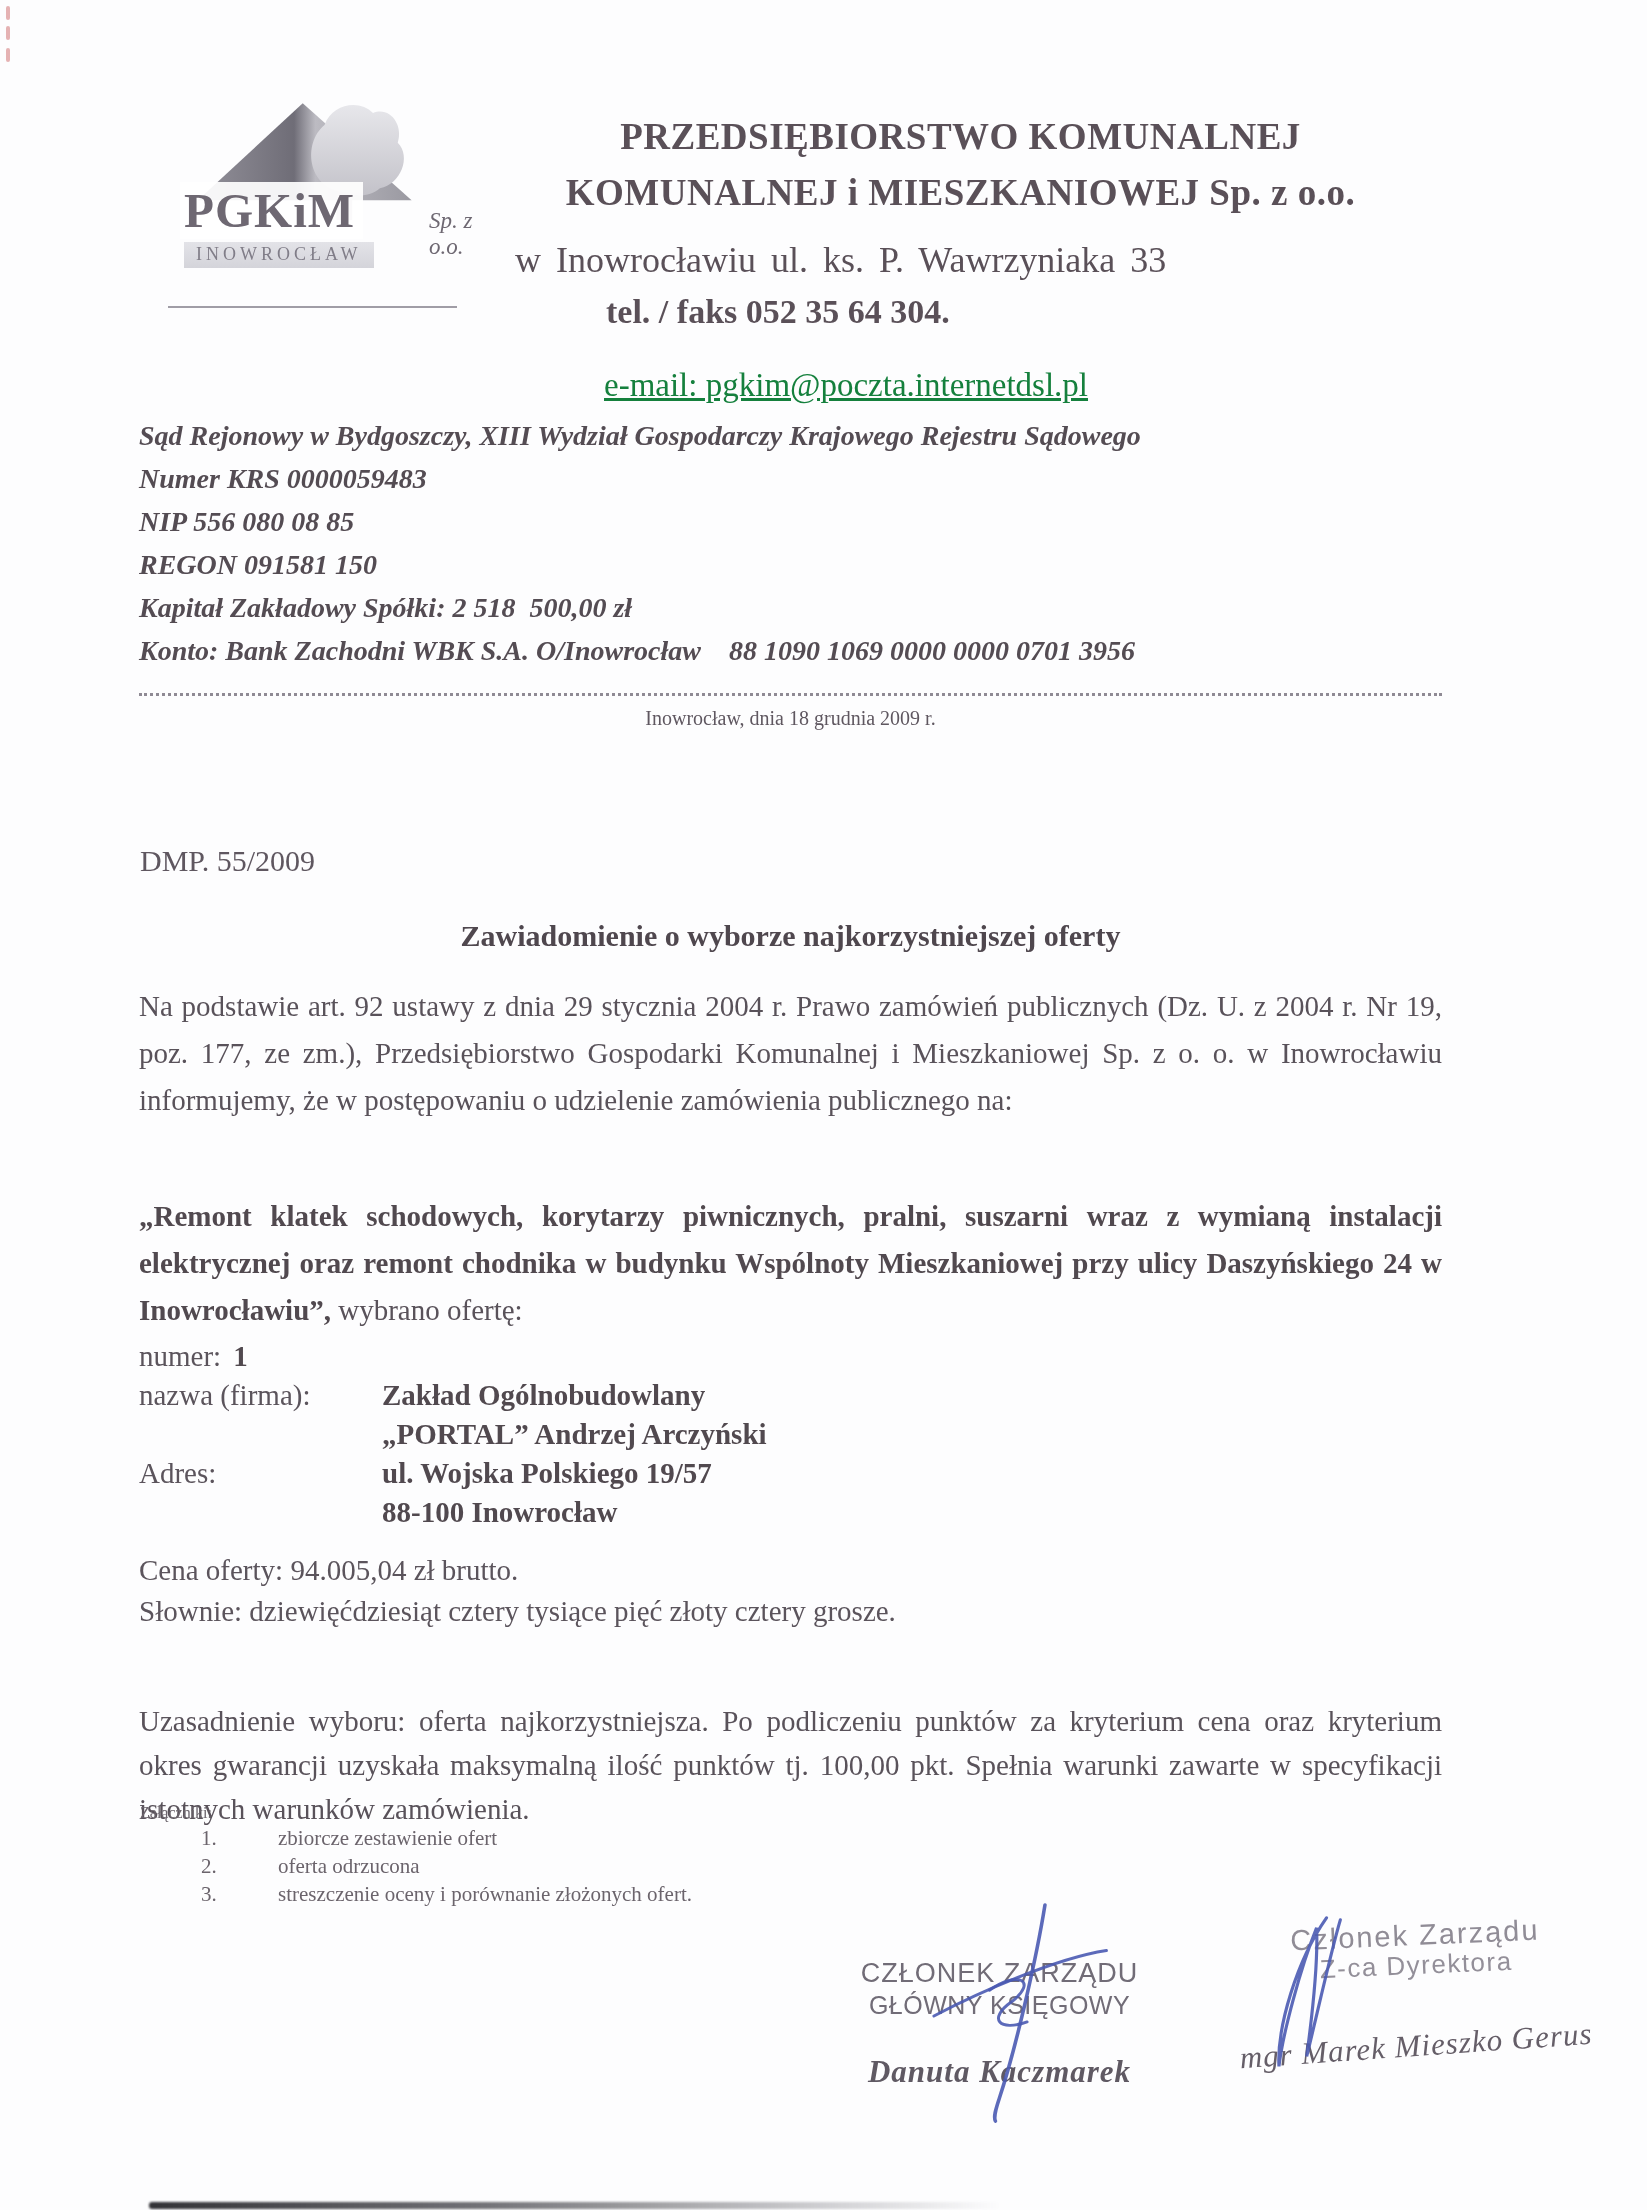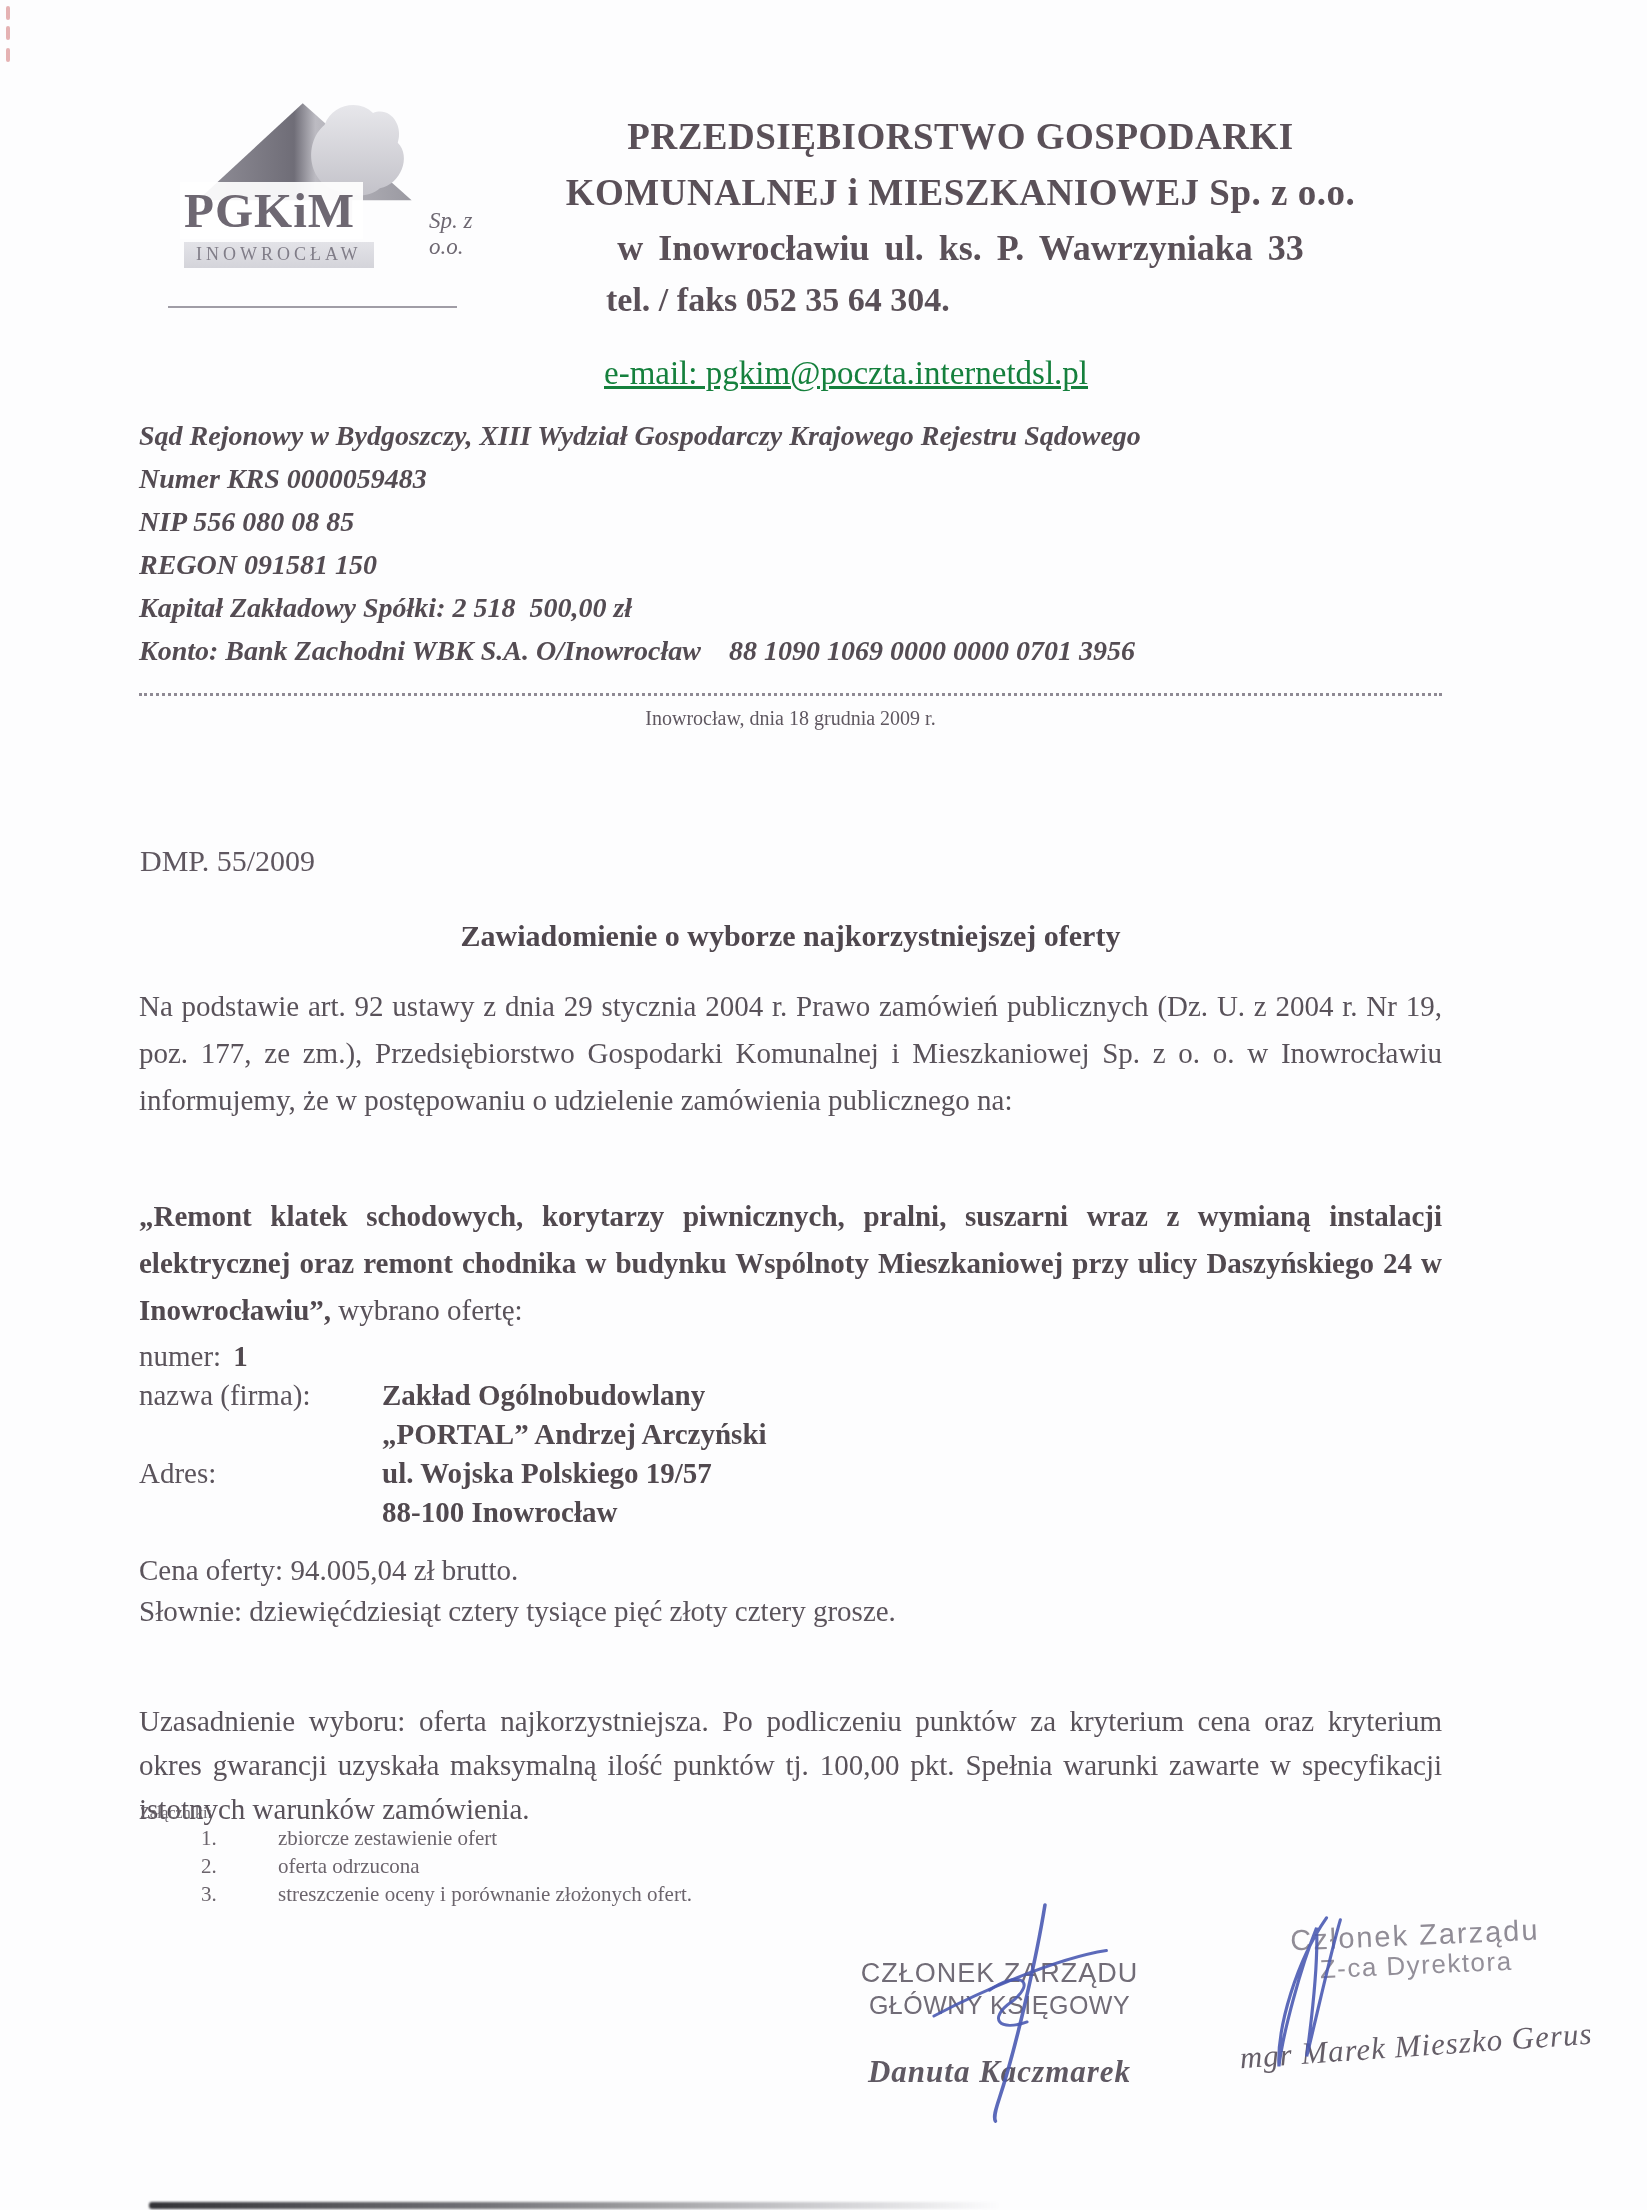--- a/index.html
+++ b/index.html
@@ -23,21 +23,21 @@
     padding:0 8px 0 4px; font-size:49px; font-weight:bold; color:#6e6872; letter-spacing:1px; }
   .logo-suffix { position:absolute; left:241px; top:111px; font-style:italic; font-size:23px; color:#6e6872;margin-left:20px; }
   .logo-city { position:absolute; left:16px; top:145px; font-size:18px; letter-spacing:4px;
     color:#807d88; background:linear-gradient(180deg,#e3e3e8,#d4d4da); padding:2px 12px 3px 12px; }
   .logo-underline { position:absolute; left:168px; top:306px; width:289px; height:2px; background:#a09da6; }
 
   
   .company-header { position:absolute; left:515px; top:115px; width:891px; color:#5a5058; }
   .ch-line1 { text-align:center; font-size:37px; font-weight:bold; height:56px; letter-spacing:0.5px; }
   .ch-line2 { text-align:center; font-size:37px; font-weight:bold; height:56px; letter-spacing:0.5px; }
-  .ch-line3 { text-align:center; font-size:36px; font-weight:bold; height:54px; word-spacing:6px; }
+  .ch-line3 { text-align:left; font-size:36px; font-weight:normal; height:54px; word-spacing:6px;margin-top:12px; }
   .ch-phone { padding-left:91px; font-size:34px; font-weight:bold; height:51px; }
   .ch-email { padding-left:89px; font-size:33px; text-decoration:underline; color:#15803d;margin-top:23px; }
 
   
   .registry { position:absolute; left:139px; top:414px; width:1317px;
     font-size:28px; font-weight:bold; line-height:43px; color:#544c53;font-style:italic; }
   .registry div { white-space:pre-wrap; }
 
   .dotted-divider { position:absolute; left:139px; top:693px; width:1303px; height:0;
     border-top:3px dotted #8f8a94; }
@@ -118,21 +118,21 @@
       <rect x="162" y="58" width="16" height="66" fill="#b7b6be"></rect>
       <path d="M170,96 C132,92 128,46 150,28 C158,6 186,2 199,16 C216,9 230,28 224,46 C238,60 227,88 206,92 C196,101 180,101 170,96 Z" fill="url(#tgrad)"></path>
     </svg>
     <div class="logo-name">PGKiM</div>
     <div class="logo-suffix">Sp. z o.o.</div>
     <div class="logo-city">INOWROCŁAW</div>
   </div>
   <div class="logo-underline"></div>
 
   <div class="company-header">
-    <div class="ch-line1">PRZEDSIĘBIORSTWO GOSPODARKI</div>
+    <div class="ch-line1">PRZEDSIĘBIORSTWO KOMUNALNEJ</div>
     <div class="ch-line2">KOMUNALNEJ i MIESZKANIOWEJ Sp. z o.o.</div>
     <div class="ch-line3">w Inowrocławiu ul. ks. P. Wawrzyniaka 33</div>
     <div class="ch-phone">tel. / faks 052 35 64 304.</div>
     <div class="ch-email">e-mail: pgkim@poczta.internetdsl.pl</div>
   </div>
 
   <div class="registry">
     <div>Sąd Rejonowy w Bydgoszczy, XIII Wydział Gospodarczy Krajowego Rejestru Sądowego</div>
     <div>Numer KRS 0000059483</div>
     <div>NIP 556 080 08 85</div>

